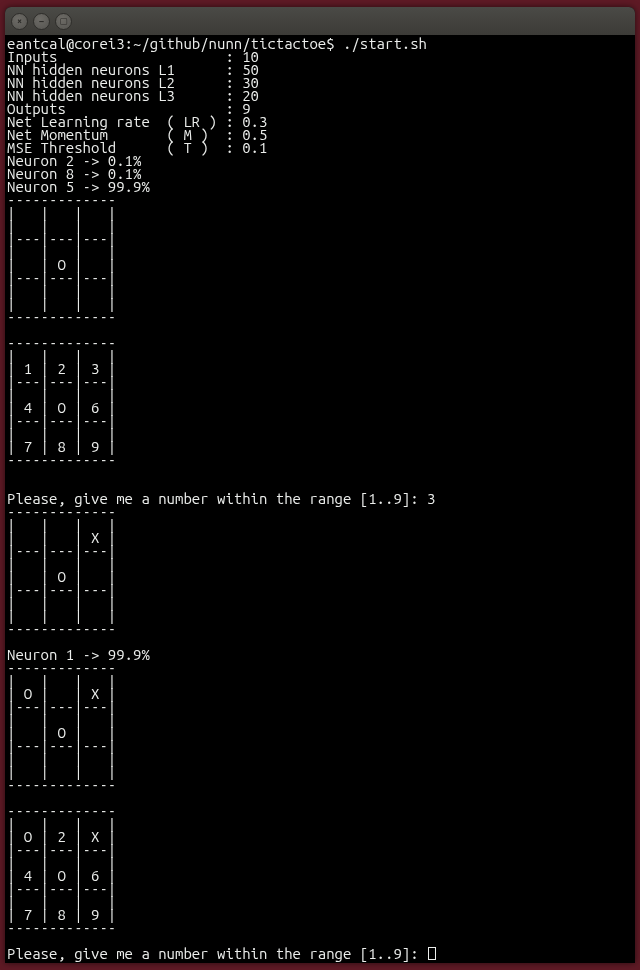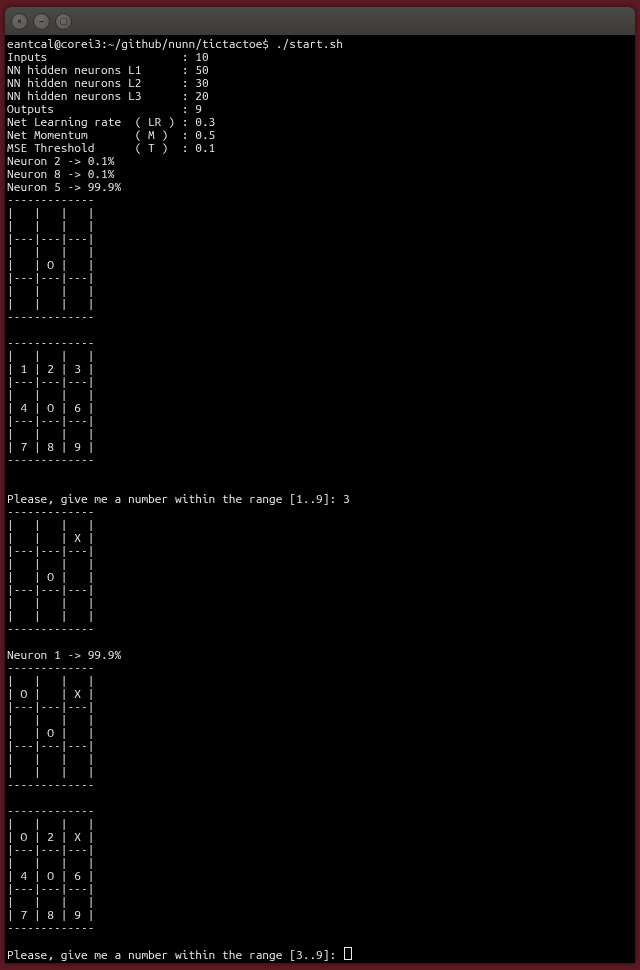--- a/index.html
+++ b/index.html
@@ -52,21 +52,21 @@
   .title-text {
     margin-left: 4px;
     color: #cfcac2;
     white-space: nowrap;
     overflow: hidden;
   }
   .term {
     flex: 1;
     background: #000000;
     color: #eceeec;
-    font-size: 12px;
+    font-size: 15px;
     line-height: 13px;
     padding: 2px 2px 0 2px;
     white-space: pre;
     overflow: hidden;
     letter-spacing: 0px;
   }
   .cursor {
     display: inline-block;
     width: 6px;
     height: 11px;
@@ -147,14 +147,14 @@
 |   |   |   |
 | O | 2 | X |
 |---|---|---|
 |   |   |   |
 | 4 | O | 6 |
 |---|---|---|
 |   |   |   |
 | 7 | 8 | 9 |
 -------------
 
-<span>Please, give me a number within the range [3..9]: </span><span class="cursor"></span></div>
+<span>Please, give me a number within the range [1..9]: </span><span class="cursor"></span></div>
 </div>
 
 </body></html>

